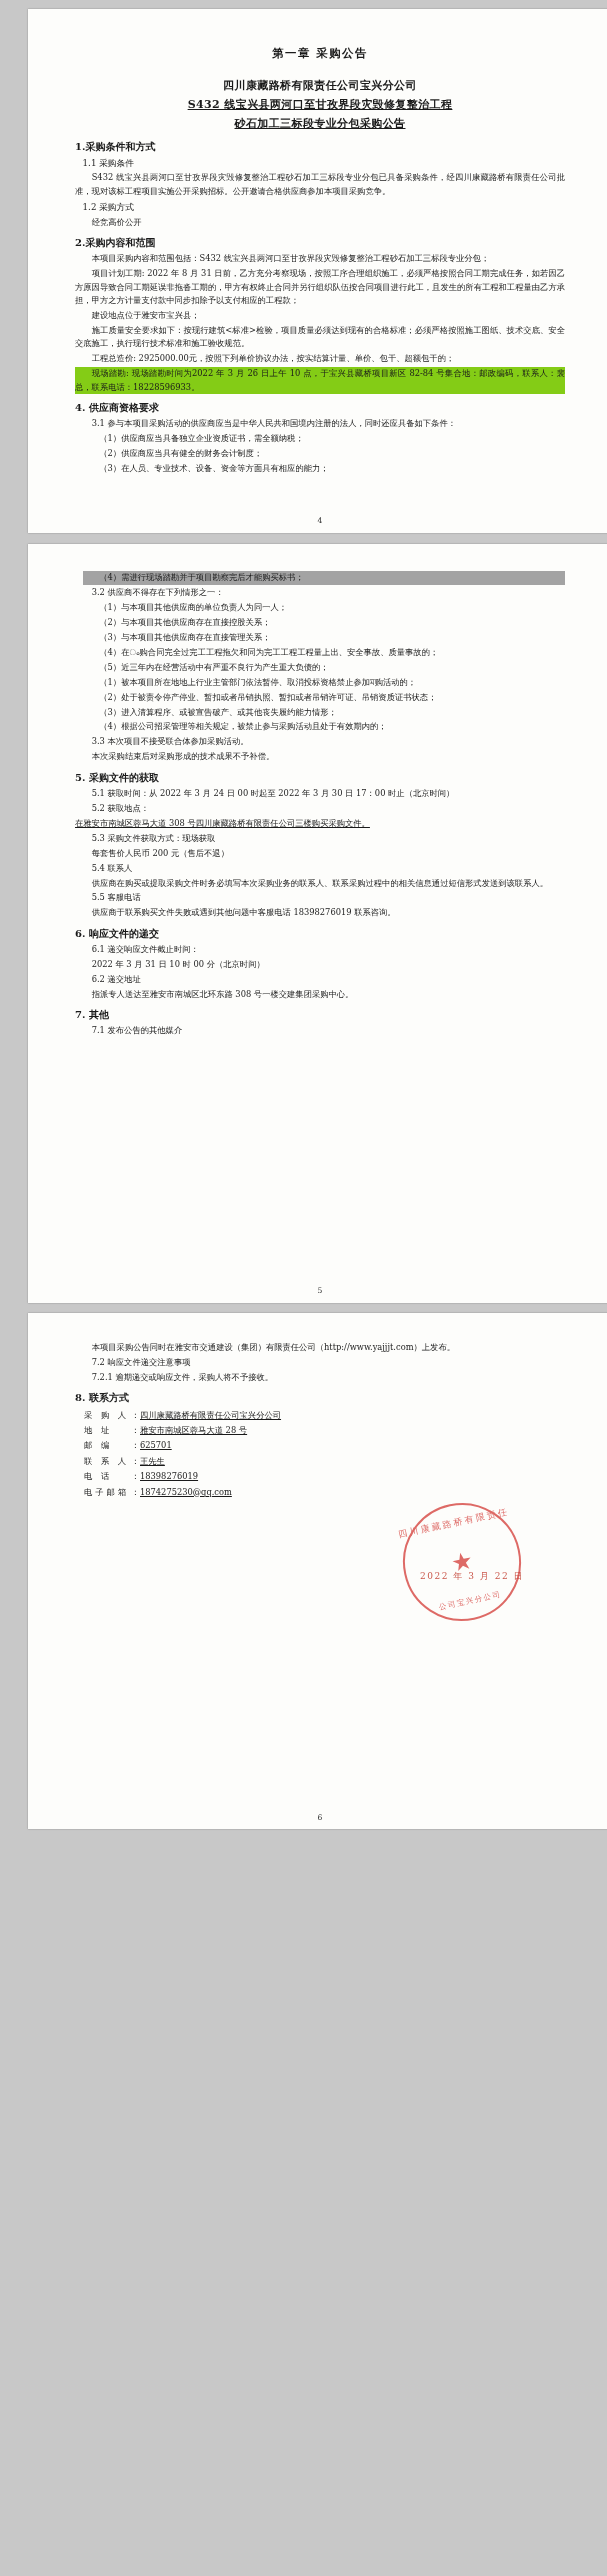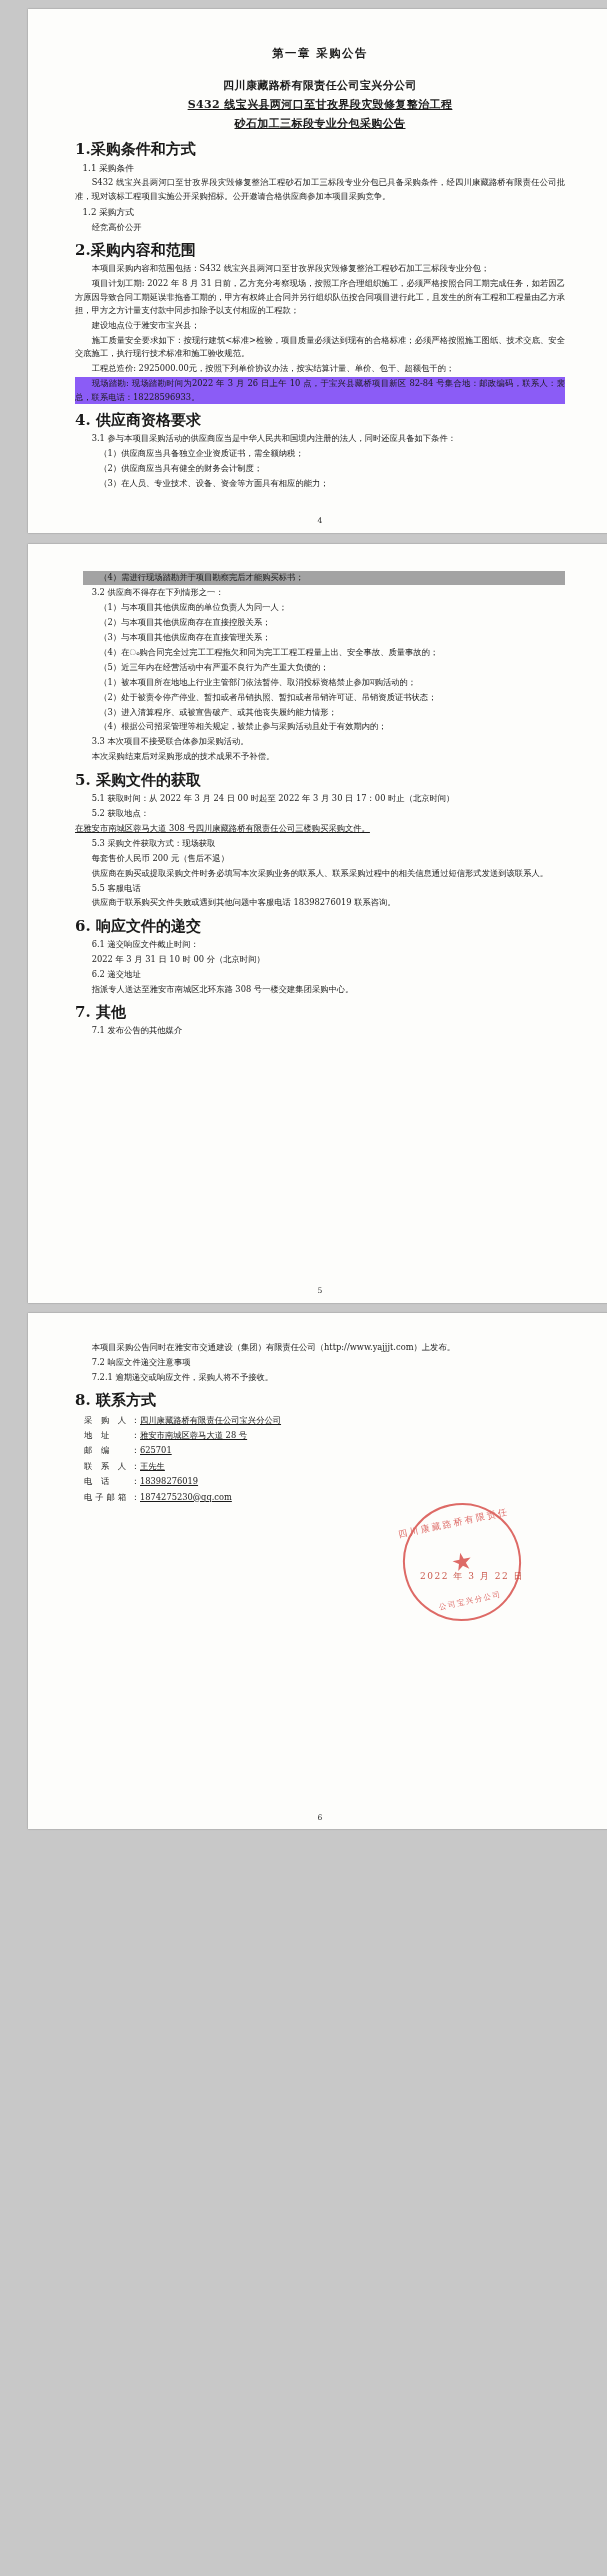--- a/index.html
+++ b/index.html
@@ -41,41 +41,41 @@
     text-align: center;
     font-weight: bold;
     font-size: 11px;
     line-height: 1.75;
     font-family: "DejaVu Serif", "Liberation Serif", serif;
     letter-spacing: 0.4px;
   }
   .doc-title .u { text-decoration: underline; }
   .sec-h {
     font-weight: bold;
-    font-size: 15px;
+    font-size: 10px;
     margin: 6.8px 0 2.3px 0;
     font-family: "DejaVu Serif", "Liberation Serif", serif;
   }
   .sub-h {
     font-size: 8.7px;
     margin: 3.8px 0 1.5px 7.6px;
     font-family: "DejaVu Serif", "Liberation Serif", serif;
   }
   .para {
     font-size: 8.3px;
     line-height: 1.62;
     text-align: justify;
     margin: 1.5px 0 1.5px 0;
     text-indent: 16.7px;
     font-family: "DejaVu Serif", "Liberation Serif", serif;
   }
   .para.noind { text-indent: 0; }
   .para.ind10 { margin-left: 7.6px; }
   .u { text-decoration: underline; }
-  .hl { background: #8b5cf6; }
+  .hl { background: #84cc16; }
   .hl2 { background: #a3a3a3; }
   .page-num {
     position: absolute;
     bottom: 7.6px;
     left: 0;
     right: 0;
     text-align: center;
     font-size: 7.6px;
     color: #333;
     font-family: "DejaVu Serif", "Liberation Serif", serif;
@@ -198,20 +198,21 @@
     <div class="para">3.3 本次项目不接受联合体参加采购活动。</div>
 
     <div class="para">本次采购结束后对采购形成的技术成果不予补偿。</div>
 
     <div class="sec-h">5. 采购文件的获取</div>
     <div class="para">5.1 获取时间：从 2022 年 3 月 24 日 00 时起至 2022 年 3 月 30 日 17：00 时止（北京时间）</div>
     <div class="para">5.2 获取地点：</div>
     <div class="para noind u">在雅安市南城区蓉马大道 308 号四川康藏路桥有限责任公司三楼购买采购文件。</div>
     <div class="para">5.3 采购文件获取方式：现场获取</div>
     <div class="para">每套售价人民币 200 元（售后不退）</div>
+    <div class="para">5.4 联系人</div>
     <div class="para">供应商在购买或提取采购文件时务必填写本次采购业务的联系人、联系采购过程中的相关信息通过短信形式发送到该联系人。</div>
     <div class="para">5.5 客服电话</div>
     <div class="para">供应商于联系购买文件失败或遇到其他问题中客服电话 18398276019 联系咨询。</div>
 
     <div class="sec-h">6. 响应文件的递交</div>
     <div class="para">6.1 递交响应文件截止时间：</div>
     <div class="para">2022 年 3 月 31 日 10 时 00 分（北京时间）</div>
     <div class="para">6.2 递交地址</div>
     <div class="para">指派专人送达至雅安市南城区北环东路 308 号一楼交建集团采购中心。</div>
 

